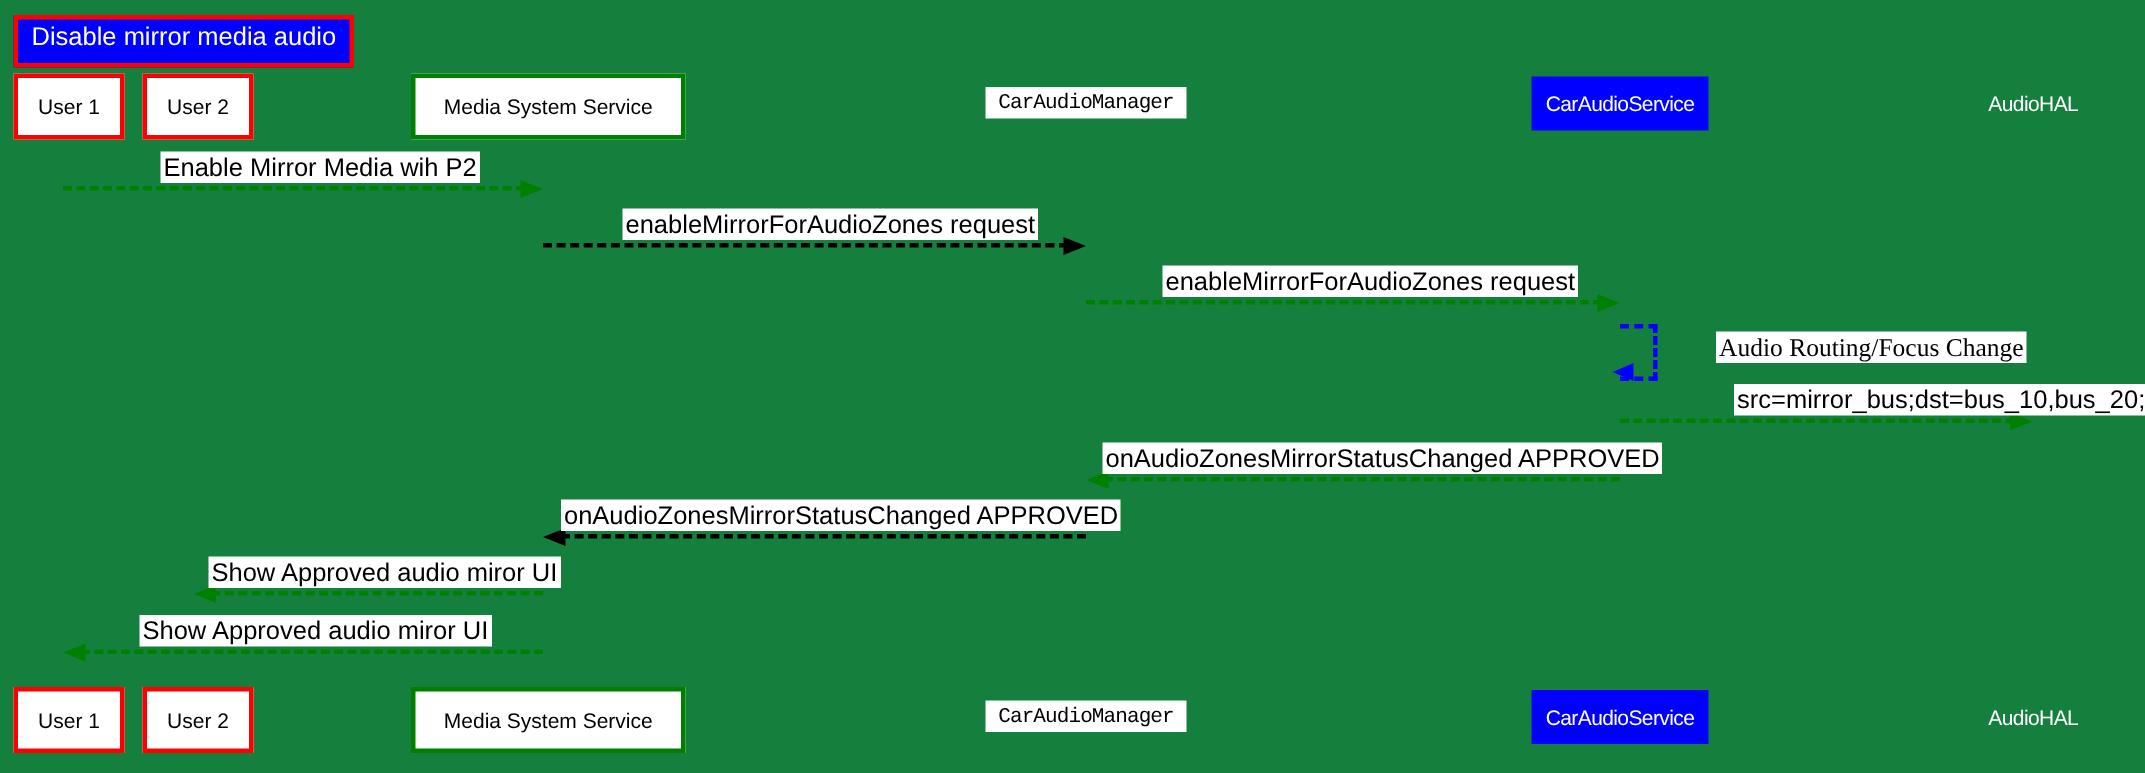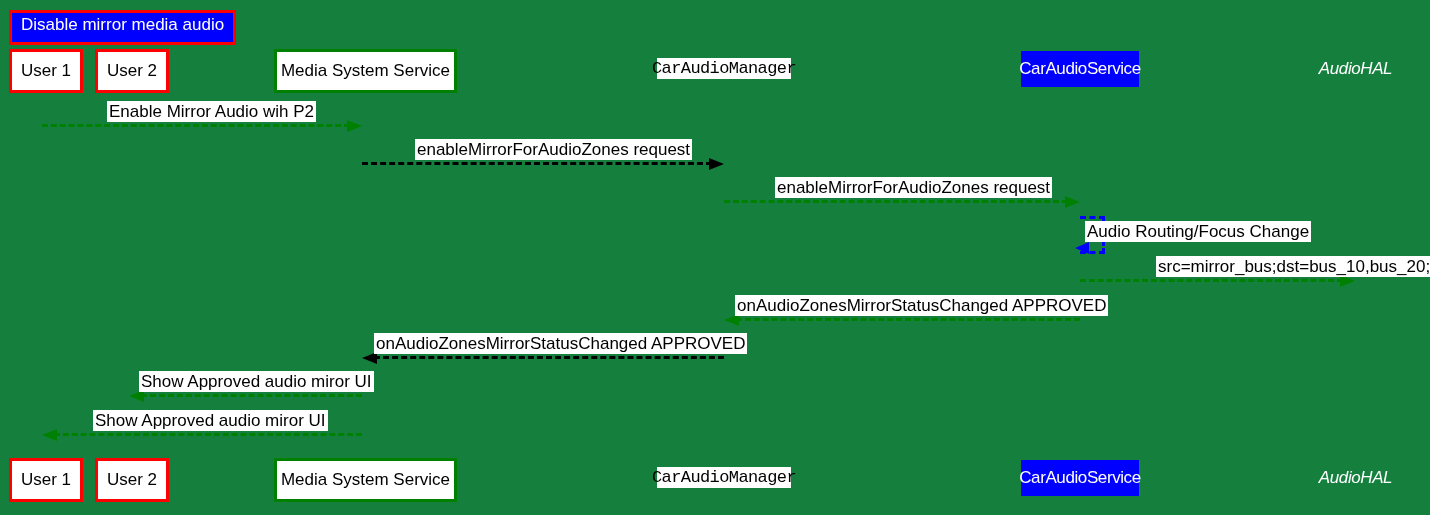--- a/index.html
+++ b/index.html
@@ -26,28 +26,28 @@
     color: #ffffff;
     font-size: 17px;
     line-height: 23px;
     white-space: nowrap;
   }
   .participant {
     position: absolute;
     display: flex;
     align-items: center;
     justify-content: center;
-    font-size: 17px;
+    font-size: 14px;
     white-space: nowrap;
   }
   .p-box-red    { background:#ffffff; border:3px solid #ff0000; color:#000000; }
   .p-box-green  { background:#ffffff; border:3px solid #008000; color:#000000; }
   .p-box-blue   { background:#0000ff; color:#ffffff; letter-spacing:-0.4px; }
   .p-strip-white{ background:#ffffff; color:#000000; letter-spacing:-0.6px;font-family:Liberation Mono, monospace; }
-  .p-plain      { background:transparent; color:#ffffff; letter-spacing:-0.4px;font-style:italic; }
+  .p-plain      { background:transparent; color:#ffffff; letter-spacing:-0.4px; }
   .msg-label {
     position: absolute;
     background: #ffffff;
     color: #000000;
     font-size: 17px;
     line-height: 21px;
     height: 21px;
     padding: 0 2px;
     white-space: nowrap;
   }
@@ -84,30 +84,30 @@
       <div class="participant p-box-green" style="left: 274px; top: 49px; width: 177px; height: 38px;">Media System Service</div>
       <div class="participant p-box-green" style="left: 274px; top: 458px; width: 177px; height: 38px;">Media System Service</div>
       <div class="participant p-strip-white" style="left: 657px; top: 58px; width: 134px; height: 21px;">CarAudioManager</div>
       <div class="participant p-strip-white" style="left: 657px; top: 467px; width: 134px; height: 21px;">CarAudioManager</div>
       <div class="participant p-box-blue" style="left: 1021px; top: 51px; width: 118px; height: 36px;">CarAudioService</div>
       <div class="participant p-box-blue" style="left: 1021px; top: 460px; width: 118px; height: 36px;">CarAudioService</div>
       <div class="participant p-plain" style="left: 1319px; top: 58px; width: 73px; height: 21px;">AudioHAL</div>
       <div class="participant p-plain" style="left: 1319px; top: 467px; width: 73px; height: 21px;">AudioHAL</div>
       <div class="msg-line" style="left: 42px; top: 124px; width: 308px; border-top-color: rgb(0, 128, 0);"></div>
       <div class="arrow-head" style="left: 347px; top: 120px; border-left: 15px solid rgb(0, 128, 0);"></div>
-      <div class="msg-label" style="left: 107px; top: 101px;">Enable Mirror Audio wih P2</div>
+      <div class="msg-label" style="left: 107px; top: 101px;">Enable Mirror Media wih P2</div>
       <div class="msg-line" style="left: 362px; top: 162px; width: 350px; border-top-color: rgb(0, 0, 0);"></div>
       <div class="arrow-head" style="left: 709px; top: 158px; border-left: 15px solid rgb(0, 0, 0);"></div>
       <div class="msg-label" style="left: 415px; top: 139px;">enableMirrorForAudioZones request</div>
       <div class="msg-line" style="left: 724px; top: 200px; width: 344px; border-top-color: rgb(0, 128, 0);"></div>
       <div class="arrow-head" style="left: 1065px; top: 196px; border-left: 15px solid rgb(0, 128, 0);"></div>
       <div class="msg-label" style="left: 775px; top: 177px;">enableMirrorForAudioZones request</div>
       <div class="self-loop" style="left: 1080px; top: 216px; width: 22px; height: 32px;"></div>
       <div class="arrow-head" style="left: 1075px; top: 242px; border-right: 14px solid rgb(0, 0, 255);"></div>
-      <div class="msg-label" style="left: 1085px; top: 221px;">Audio Routing/Focus Change</div>
+      <div class="msg-label" style="left: 1144px; top: 221px; font-family: Liberation Serif, serif;">Audio Routing/Focus Change</div>
       <div class="msg-line" style="left: 1080px; top: 279px; width: 263px; border-top-color: rgb(0, 128, 0);"></div>
       <div class="arrow-head" style="left: 1340px; top: 275px; border-left: 15px solid rgb(0, 128, 0);"></div>
       <div class="msg-label" style="left: 1156px; top: 256px;">src=mirror_bus;dst=bus_10,bus_20;</div>
       <div class="msg-line" style="left: 736px; top: 318px; width: 344px; border-top-color: rgb(0, 128, 0);"></div>
       <div class="arrow-head" style="left: 724px; top: 314px; border-right: 15px solid rgb(0, 128, 0);"></div>
       <div class="msg-label" style="left: 735px; top: 295px;">onAudioZonesMirrorStatusChanged APPROVED</div>
       <div class="msg-line" style="left: 374px; top: 356px; width: 350px; border-top-color: rgb(0, 0, 0);"></div>
       <div class="arrow-head" style="left: 362px; top: 352px; border-right: 15px solid rgb(0, 0, 0);"></div>
       <div class="msg-label" style="left: 374px; top: 333px;">onAudioZonesMirrorStatusChanged APPROVED</div>
       <div class="msg-line" style="left: 141px; top: 394px; width: 221px; border-top-color: rgb(0, 128, 0);"></div>

